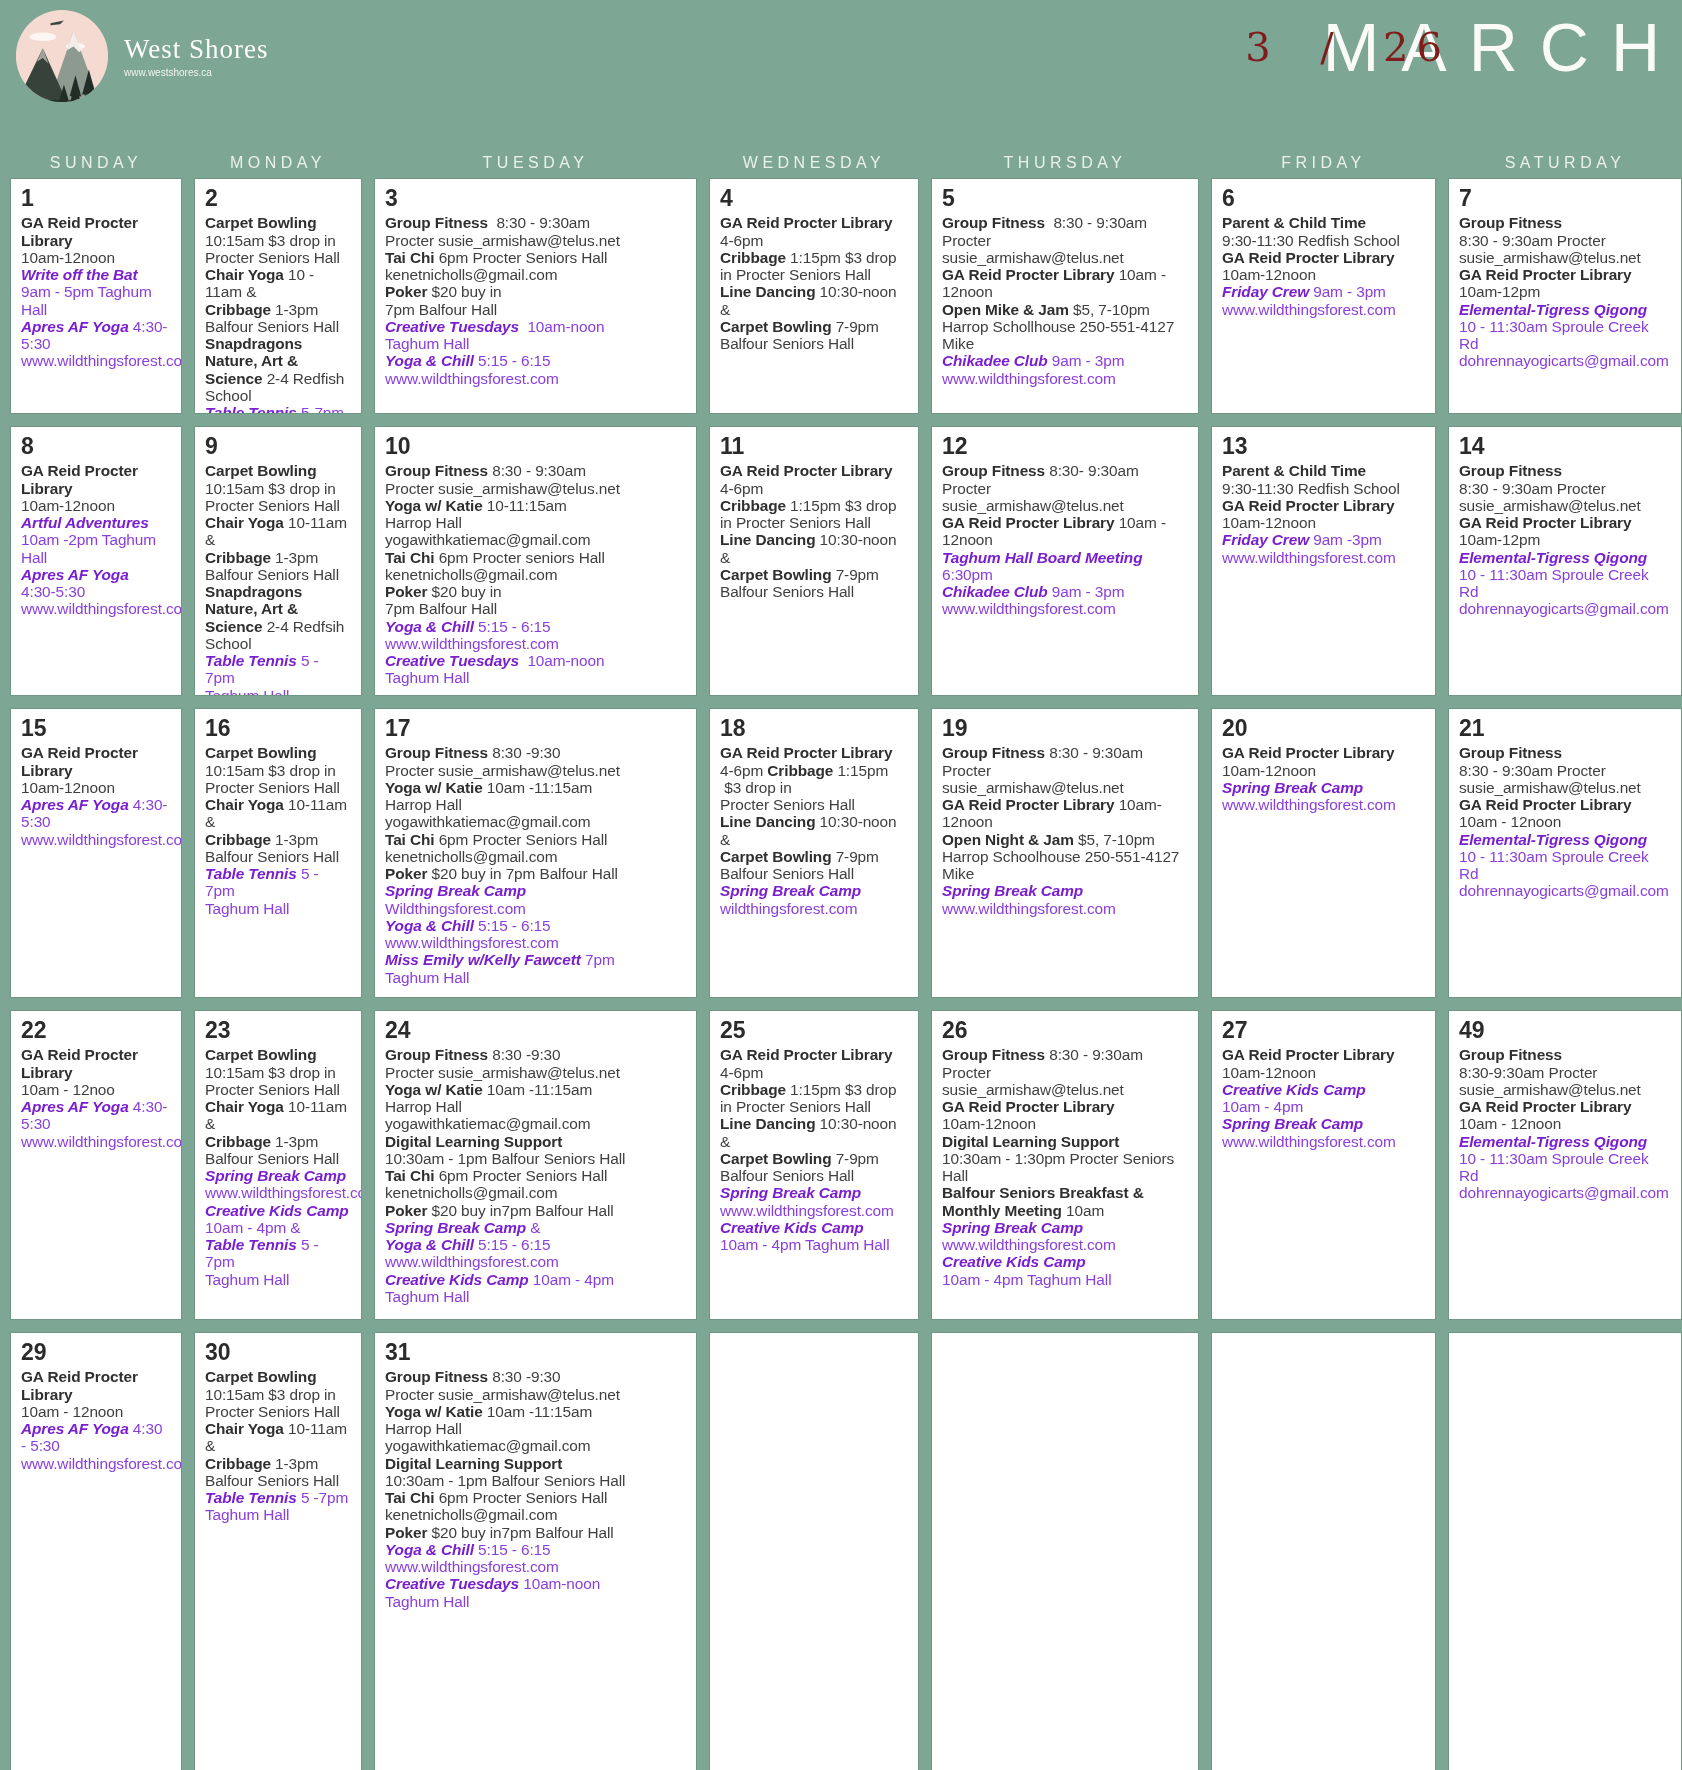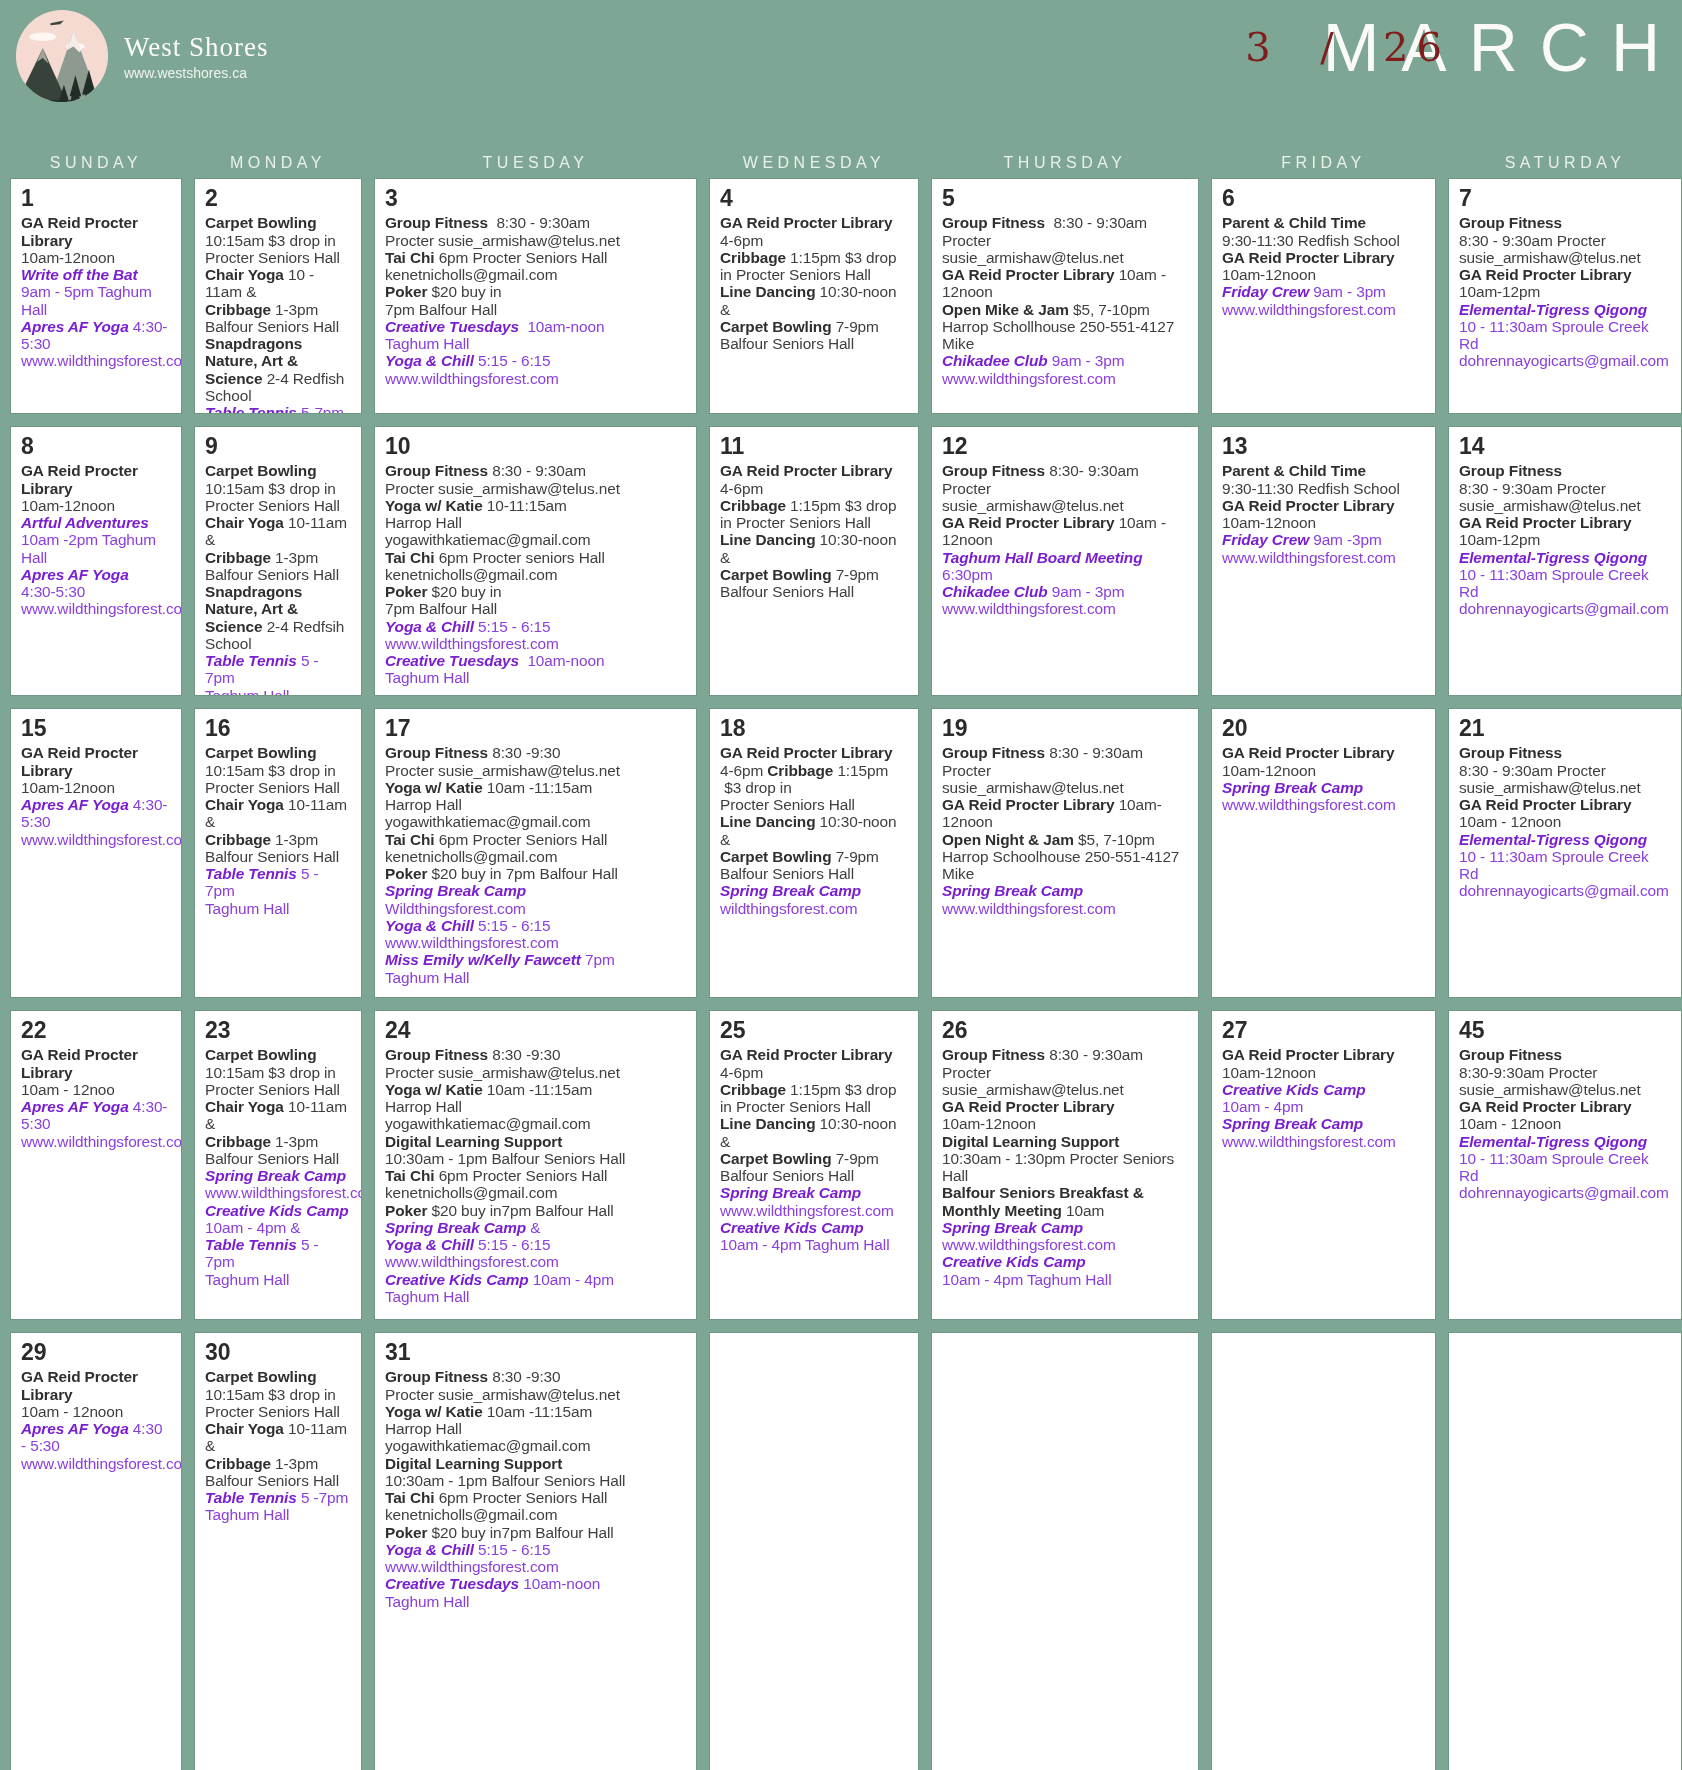--- a/index.html
+++ b/index.html
@@ -7,21 +7,21 @@
     width:1682px;height:1770px;overflow:hidden;
     background:#7EA694;
     font-family:"Liberation Sans",sans-serif;
     -webkit-font-smoothing:antialiased;
   }
   
   .topbar{position:relative;height:106px;}
   .logo-wrap{position:absolute;left:14px;top:8px;display:flex;align-items:center;gap:14px;}
   .logo-badge{width:96px;height:96px;}
   .logo-text .brand{font-family:"Liberation Serif",serif;font-size:27px;color:#FDFDFB;letter-spacing:1px;text-align:center;}
-  .logo-text .url{font-size:14px;color:#F0F4EF;margin-top:2px;}
+  .logo-text .url{font-size:10px;color:#F0F4EF;margin-top:2px;}
   .month-title{
     position:absolute;left:0;right:0;top:8px;text-align:right;
     font-family:"Liberation Sans",sans-serif;font-weight:300;
     font-size:68px;color:#FAFBF8;letter-spacing:22px;text-indent:22px;margin-left:25px;
   }
   .page-indicator{
     position:absolute;right:232px;top:24px;
     font-family:"DejaVu Serif","Liberation Serif",serif;
     font-size:40px;color:#7f1d1d;letter-spacing:8px;white-space:pre;
   }
@@ -407,21 +407,21 @@
     <div class="cell">
       <div class="daynum">27</div>
       <div class="event"><span class="run-b">GA Reid Procter Library</span><span class="run-r">
 10am-12noon</span></div>
       <div class="event"><span class="run-bp">Creative Kids Camp</span><span class="run-p">
 10am - 4pm</span></div>
       <div class="event"><span class="run-bp">Spring Break Camp</span><span class="run-p">
 www.wildthingsforest.com</span></div>
     </div>
     <div class="cell">
-      <div class="daynum">45</div>
+      <div class="daynum">49</div>
       <div class="event"><span class="run-b">Group Fitness</span><span class="run-r">
 8:30-9:30am Procter
 susie_armishaw@telus.net</span></div>
       <div class="event"><span class="run-b">GA Reid Procter Library</span><span class="run-r">
 10am - 12noon</span></div>
       <div class="event"><span class="run-bp">Elemental-Tigress Qigong</span><span class="run-p">
 10 - 11:30am Sproule Creek Rd dohrennayogicarts@gmail.com</span></div>
     </div>
     <div class="cell">
       <div class="daynum">29</div>

